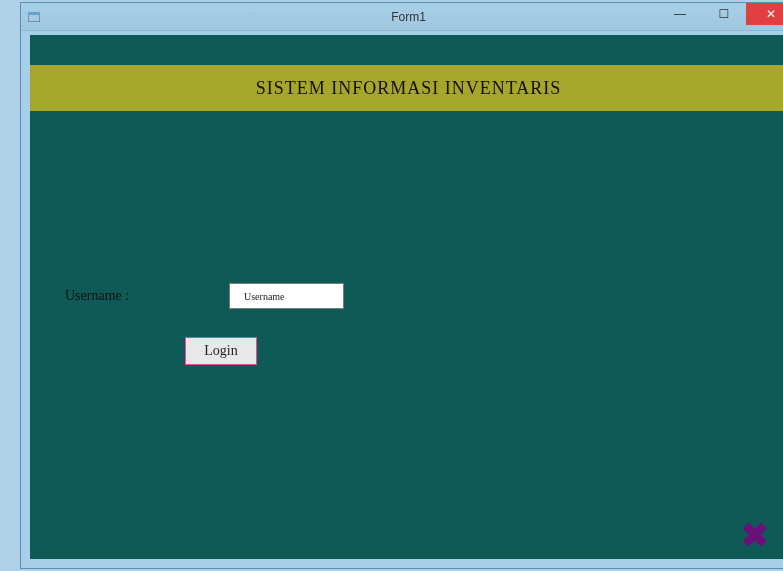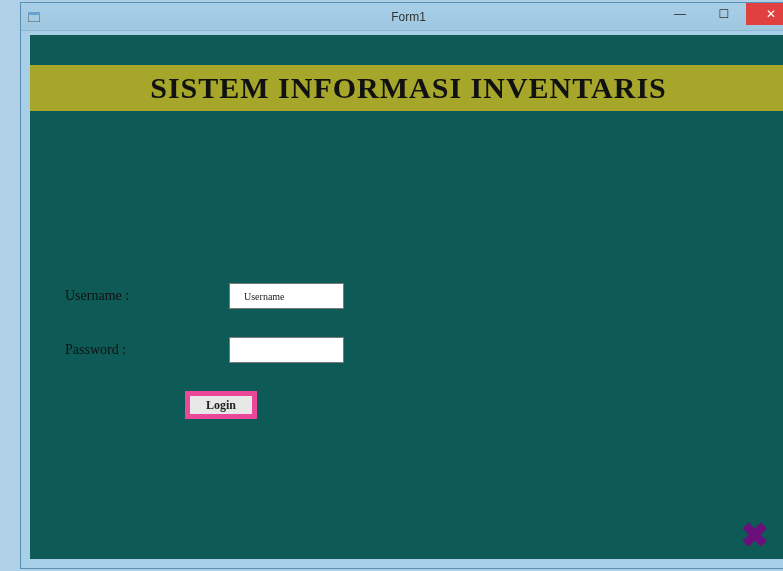--- a/index.html
+++ b/index.html
@@ -82,22 +82,22 @@
       right: 0;
       top: 30px;
       height: 46px;
       background: #a5a62a;
       display: flex;
       align-items: center;
       justify-content: center;
     }
     .header-title {
       font-family: "Comic Sans MS", cursive;
-      font-weight: bold;
-      font-size: 30px;
+      font-weight: normal;
+      font-size: 18px;
       letter-spacing: 1px;
       color: #111;
       text-align: center;
     }
     .form-area {
       position: absolute;
       left: 35px;
       top: 248px;
     }
     .row {
@@ -123,26 +123,25 @@
       color: #222;
     }
     .btn-row {
       margin-top: 10px;
       padding-left: 120px;
     }
     .login-btn {
       width: 72px;
       height: 28px;
       background: #e8e8e8;
-      border: 5px solid #ec4899;
-      font-family: "Comic Sans MS", cursive;
-      font-size: 12px;
+      border: 1px solid #ec4899;
+      font-family: "Comic Sans MS", cursive;
+      font-size: 14px;
       color: #222;
       cursor: pointer;
-      font-weight: bold;
     }
     .close-x {
       position: absolute;
       right: 18px;
       bottom: 6px;
       font-family: "Comic Sans MS", cursive;
       font-size: 34px;
       font-weight: bold;
       color: #6b0f7a;
       cursor: pointer;
@@ -179,24 +178,20 @@
 
     <div class="header-band">
       <span class="header-title">SISTEM INFORMASI INVENTARIS</span>
     </div>
 
     <div class="form-area">
       <div class="row">
         <span class="lbl">Username :</span>
         <input type="text" class="textfield" value="Username" style="">
       </div>
-      <div class="row">
-        <span class="lbl">Password :</span>
-        <input type="password" class="textfield" value="" style="">
-      </div>
       <div class="btn-row">
         <button class="login-btn">Login</button>
       </div>
     </div>
 
     <div class="close-x">
       <span>✖</span>
     </div>
 
   </div>

